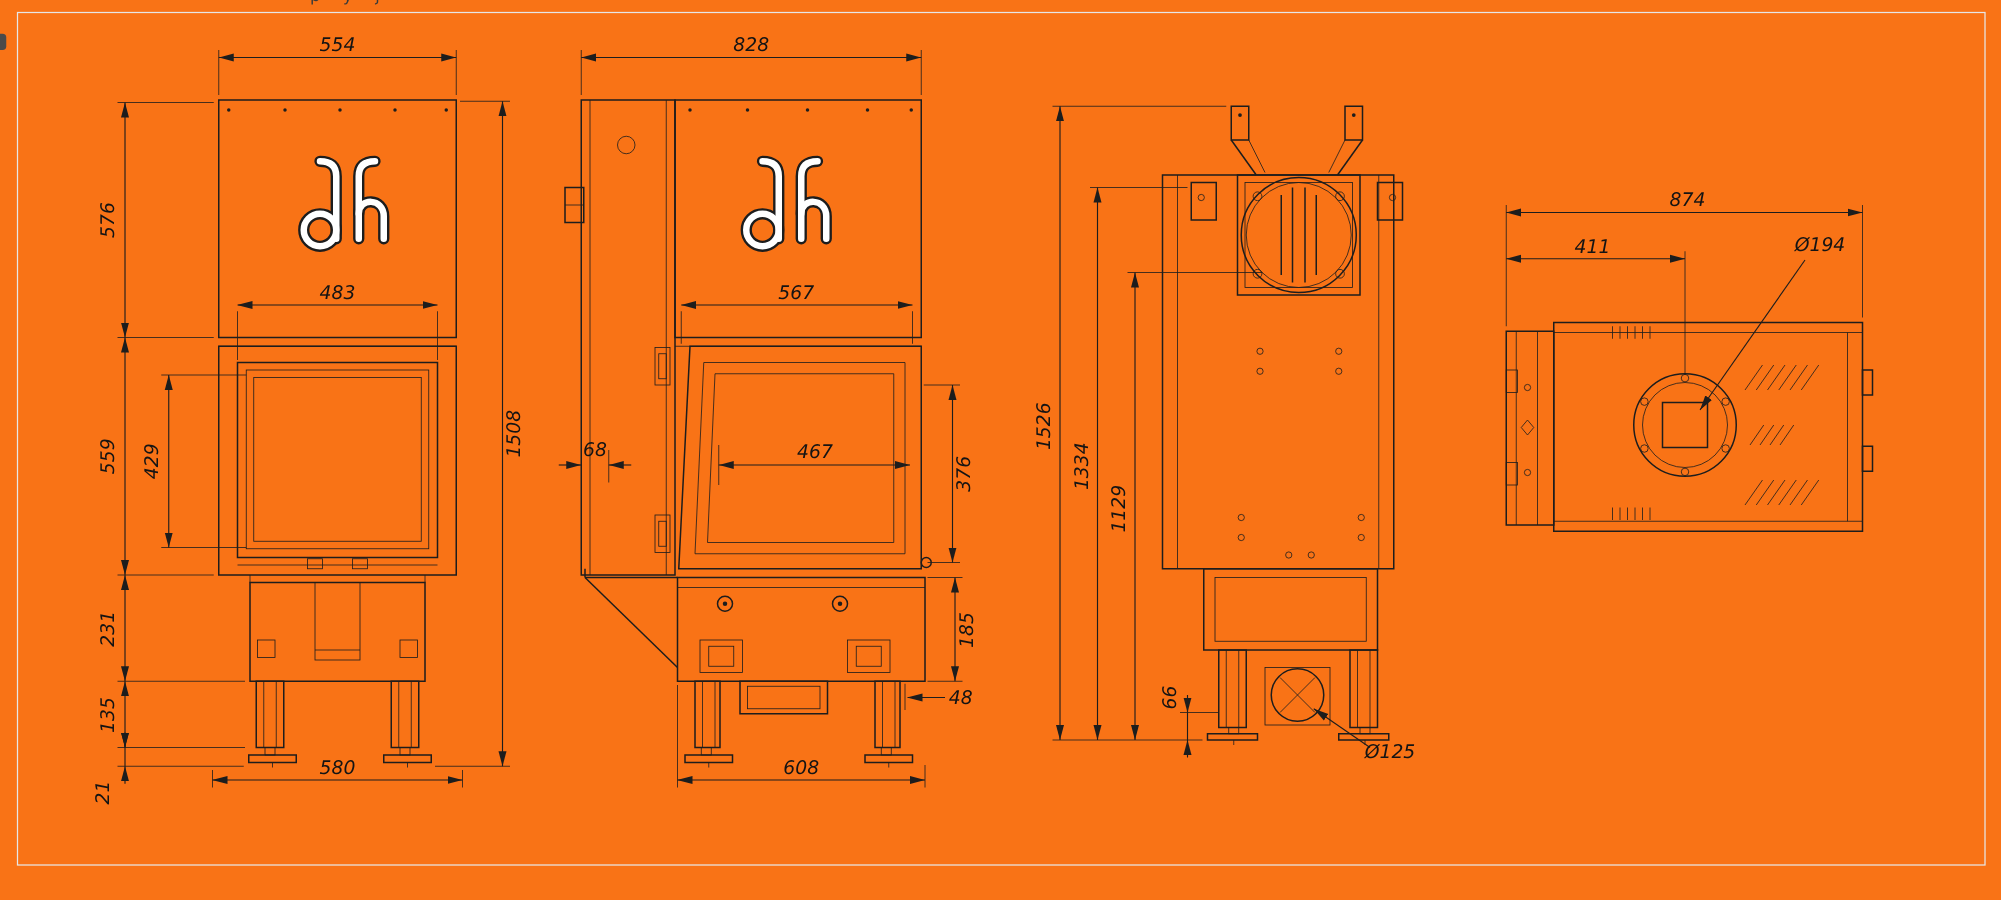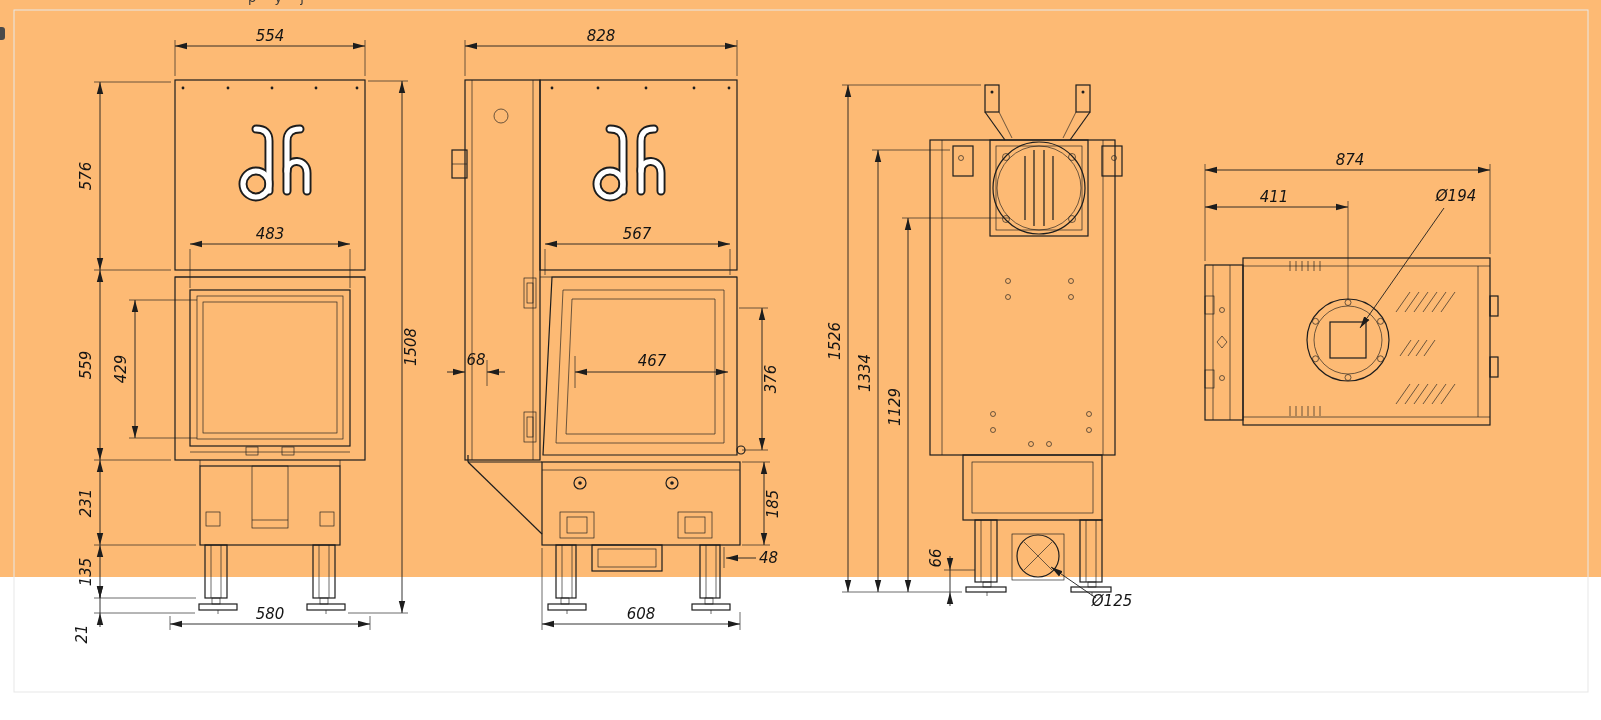--- a/index.html
+++ b/index.html
@@ -1,17 +1,17 @@
 <!DOCTYPE html>
 <html><head>
 <meta charset="utf-8">
 <style>
   *{box-sizing:border-box}
   html,body{margin:0;padding:0;background:#ffffff;width:1601px;height:720px;overflow:hidden}
-  .stage{position:relative;width:1601px;height:577px;font-family:"DejaVu Sans",sans-serif;background:#fdba74}
+  .stage{position:relative;width:1601px;height:720px;font-family:"DejaVu Sans",sans-serif;background:#f97316}
   .stage svg{position:absolute;left:0;top:0}
   .out{stroke:#1d1d1d;stroke-width:1.2;fill:none;stroke-linejoin:miter}
   .thin{stroke:#1d1d1d;stroke-width:.65;fill:none}
   .dim{stroke:#1d1d1d;stroke-width:.9;fill:none}
   .ext{stroke:#1d1d1d;stroke-width:.65;fill:none}
   .dot{fill:#1d1d1d;stroke:none}
   .dimtxt{font:italic 15px "DejaVu Sans",sans-serif;fill:#141414;text-anchor:middle}
   .start{text-anchor:start}
   .pageborder{fill:none;stroke:#e7e7e7;stroke-width:1}
   .clipped-top{position:absolute;top:-10px;left:248px;color:#3a3a3a;font:13px "DejaVu Sans",sans-serif;letter-spacing:7px}

